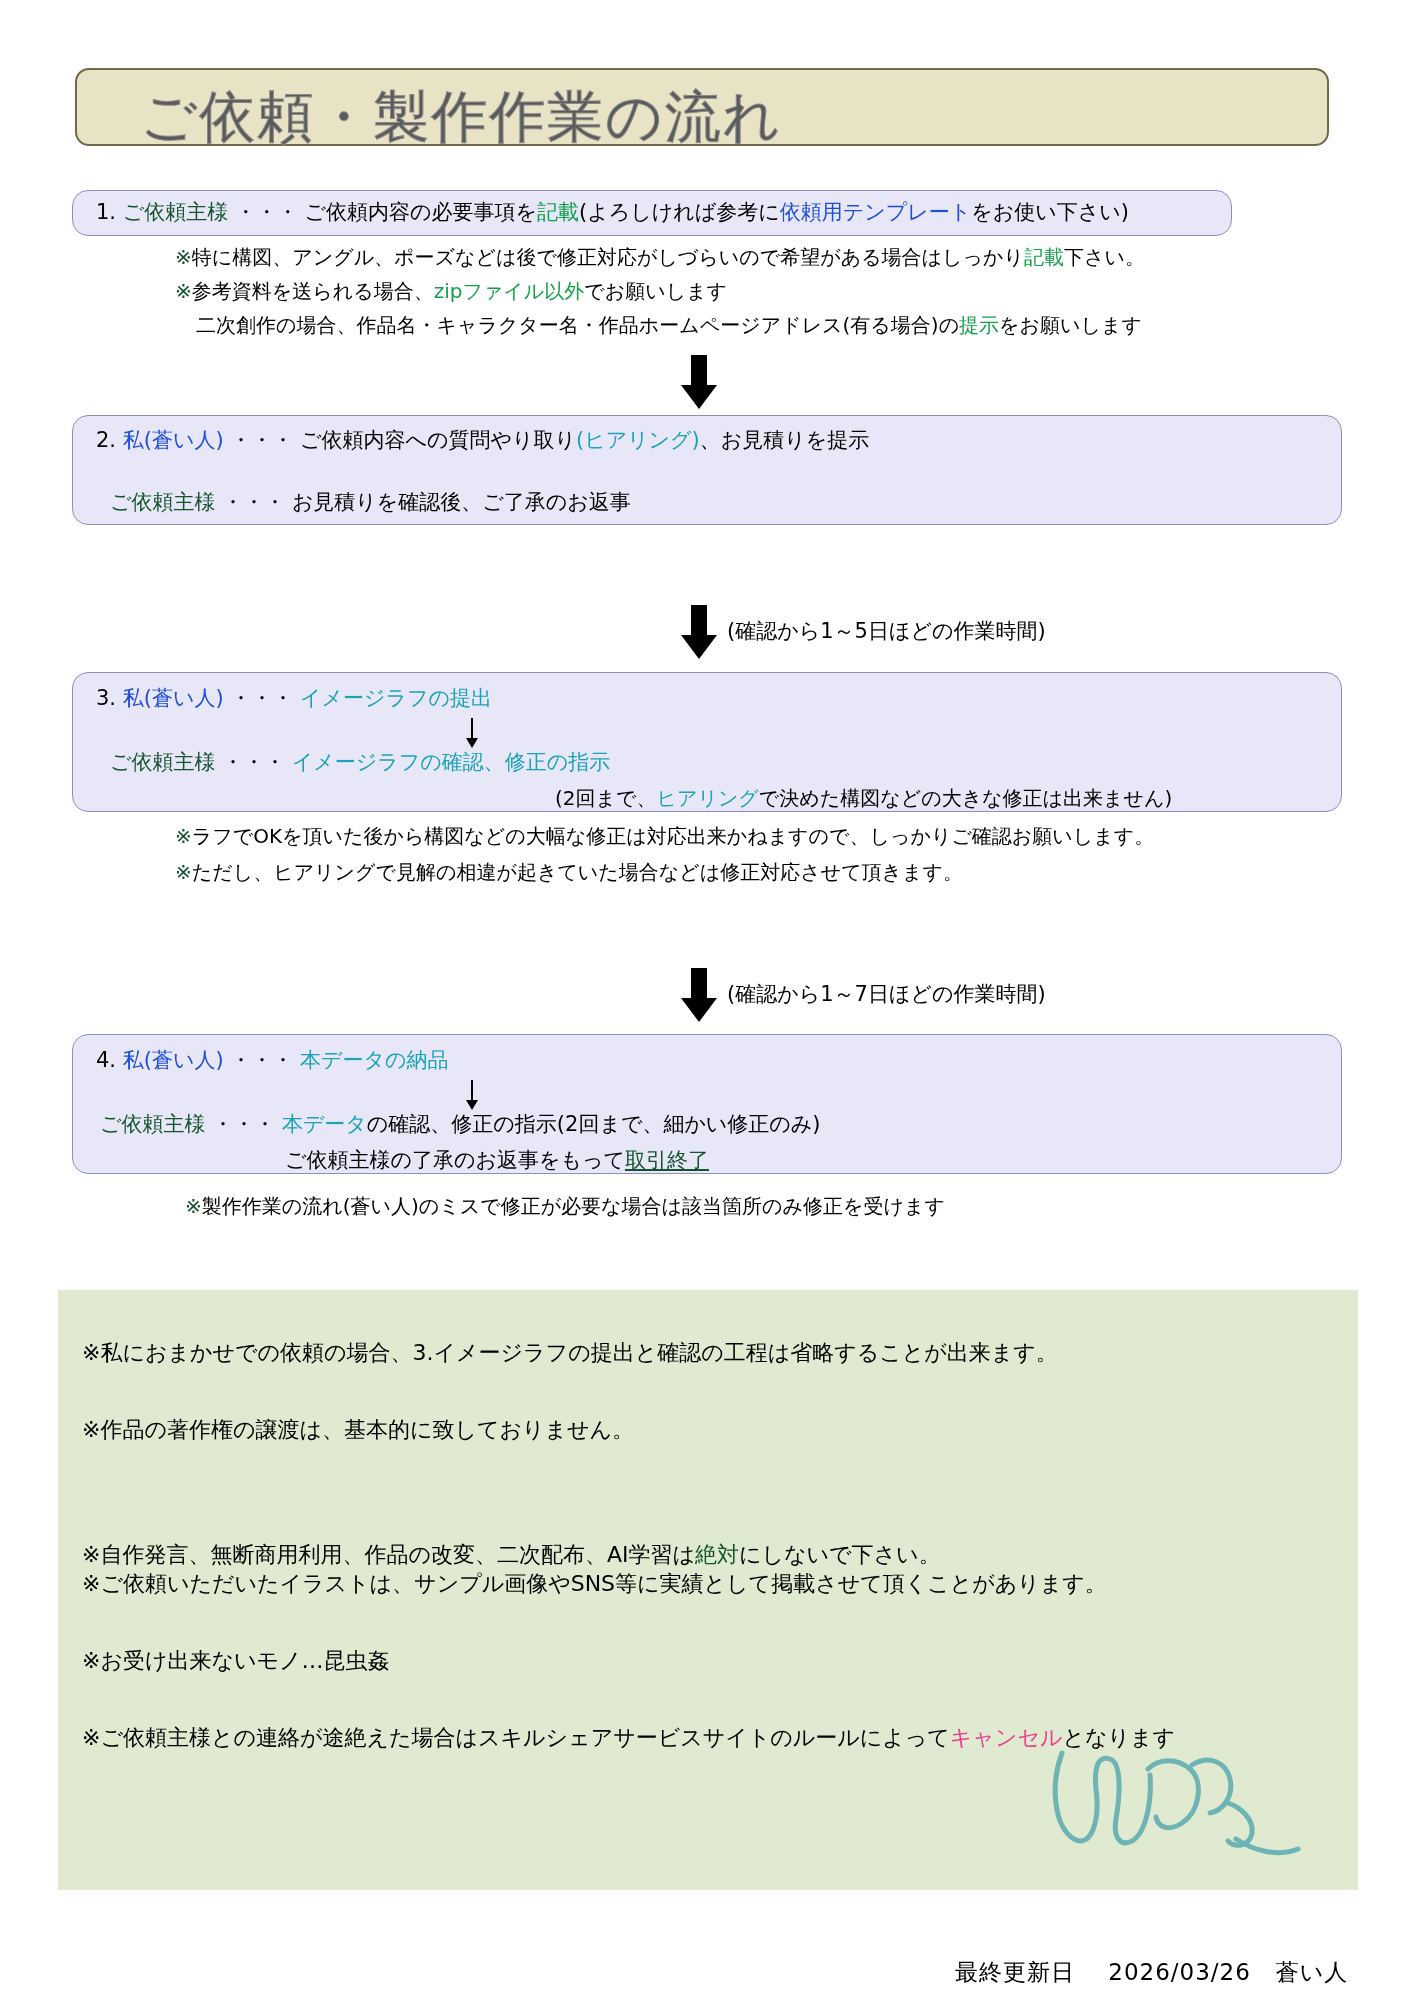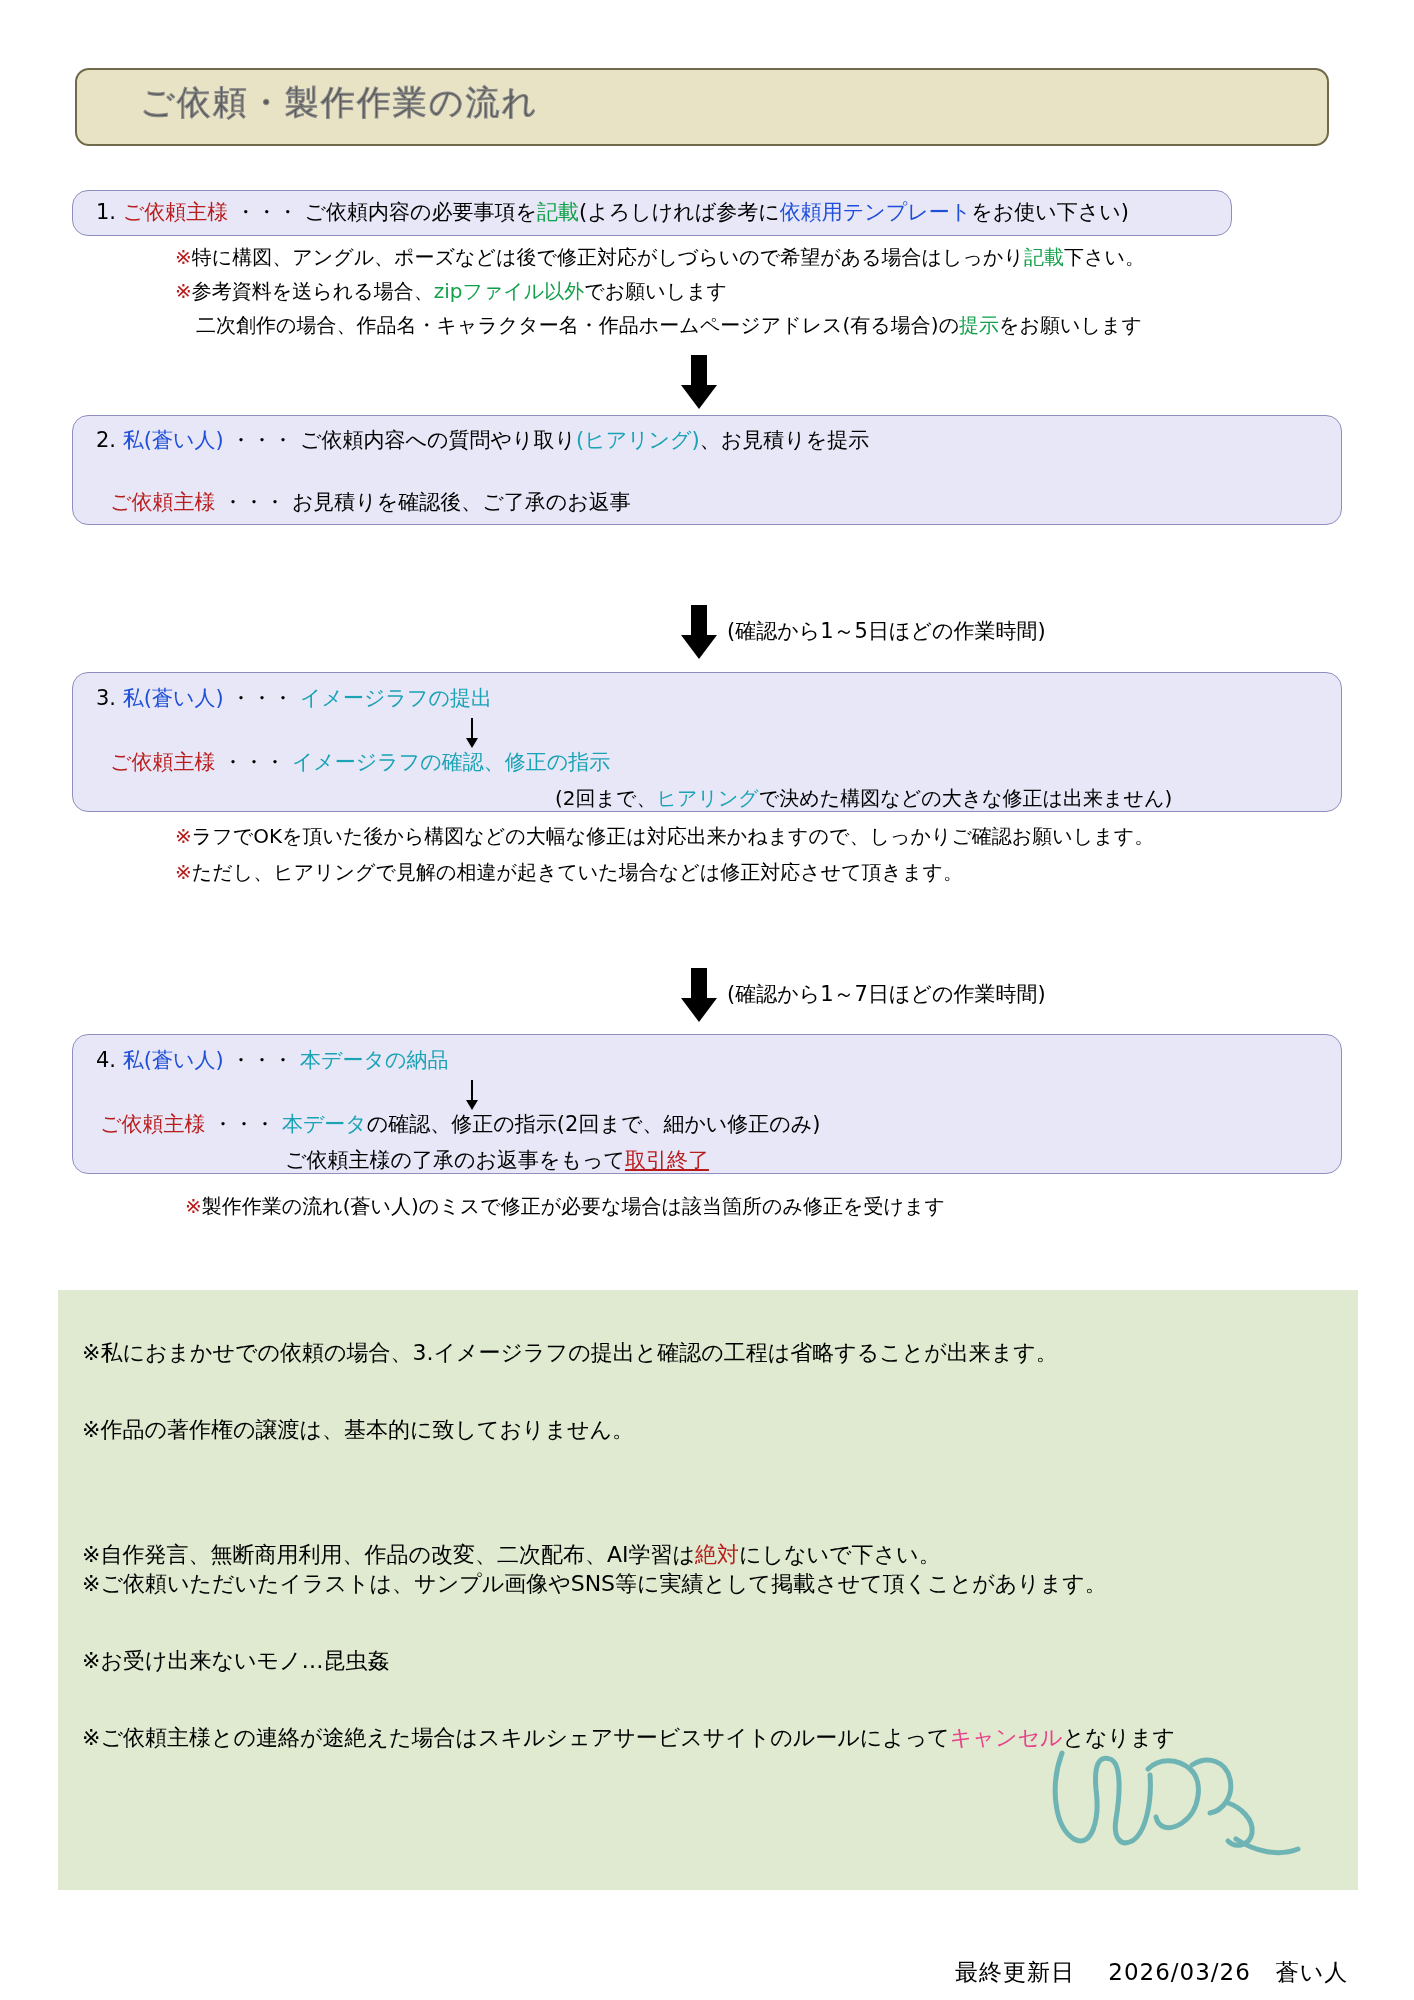--- a/index.html
+++ b/index.html
@@ -32,21 +32,21 @@
     height: 78px;
     background: #e8e3c4;
     border: 2px solid #6f6a4a;
     border-radius: 14px;
     box-sizing: border-box;
   }
   .title-text {
     position: absolute;
     left: 140px;
     top: 80px;
-    font-size: 34px;
+    font-size: 56px;
     letter-spacing: 2px;
     color: #5a5a5a;
     -webkit-text-stroke: 1px #8a8a8a;
     font-weight: normal;
     white-space: nowrap;
   }
 
   
   .box {
     position: absolute;
@@ -61,21 +61,21 @@
   .box-4 { left: 72px; top: 1034px; width: 1270px; height: 140px; }
 
   .line {
     position: absolute;
     white-space: nowrap;
     font-size: 21px;
     line-height: 1.0;
   }
   .sm { font-size: 20px; }
   .blue  { color: #1f4fd8; }
-  .red   { color: #b91c1c; }
+  .red   { color: #14532d; }
   .green { color: #12a04a; }
   .teal  { color: #1aa3b5; }
   .pink  { color: #e8408a; }
   .ul    { text-decoration: underline; }
 
   
   .arrow {
     position: absolute;
     width: 0; height: 0;
   }

